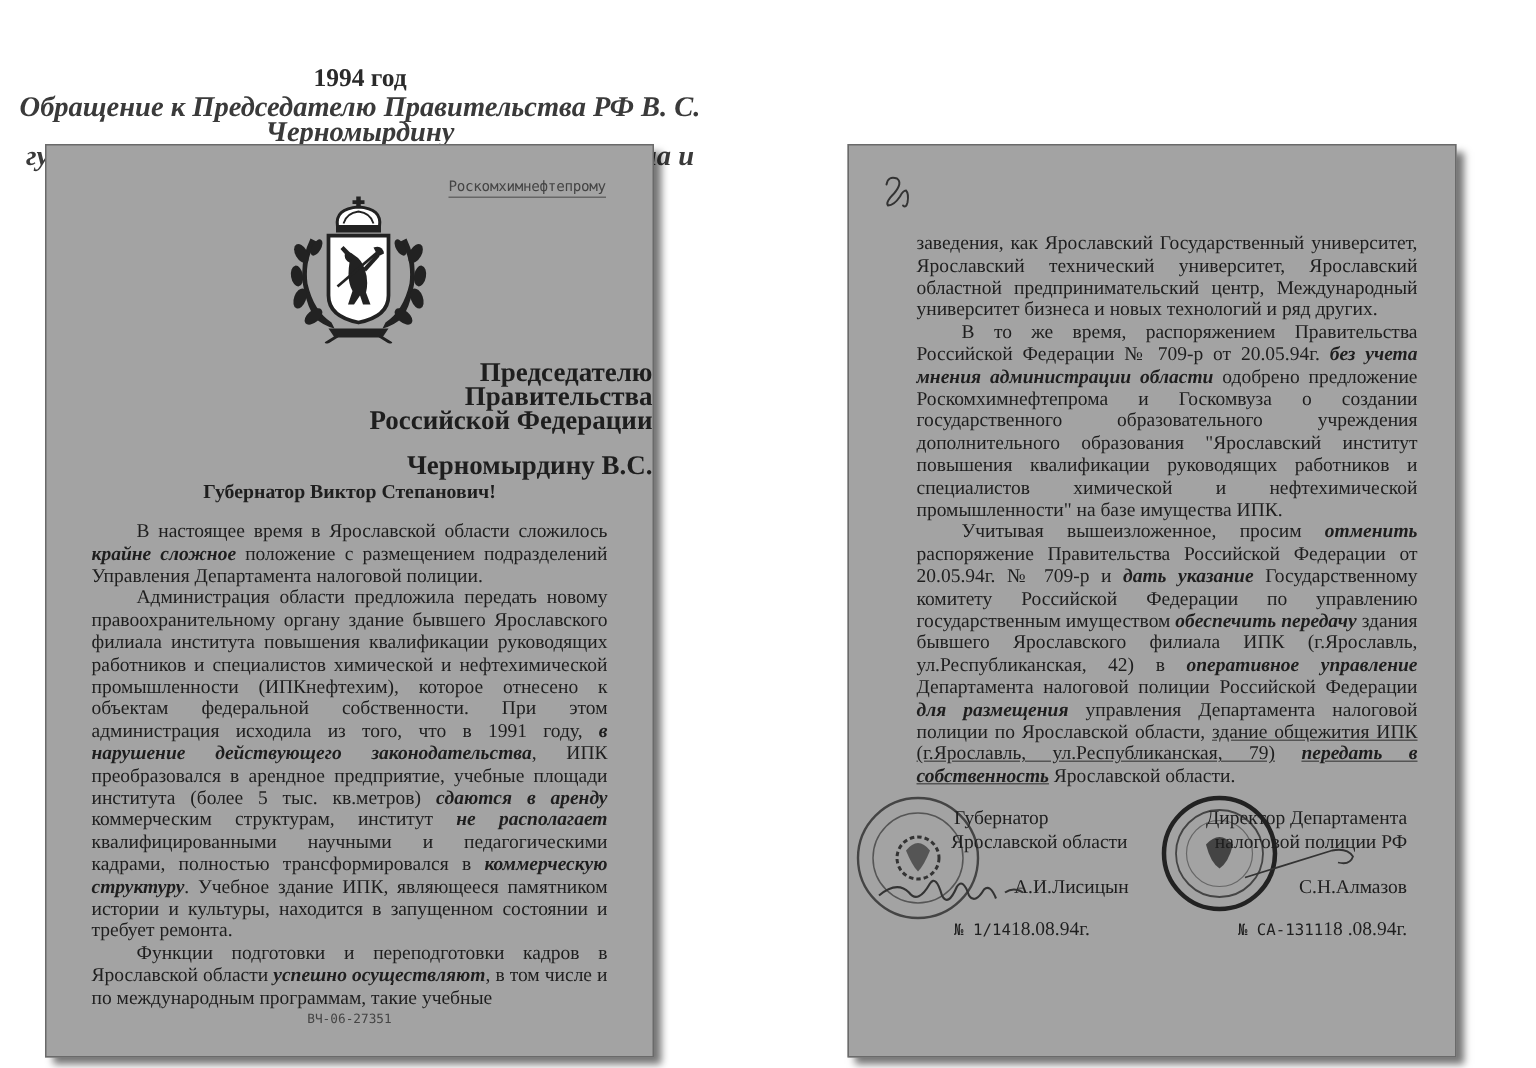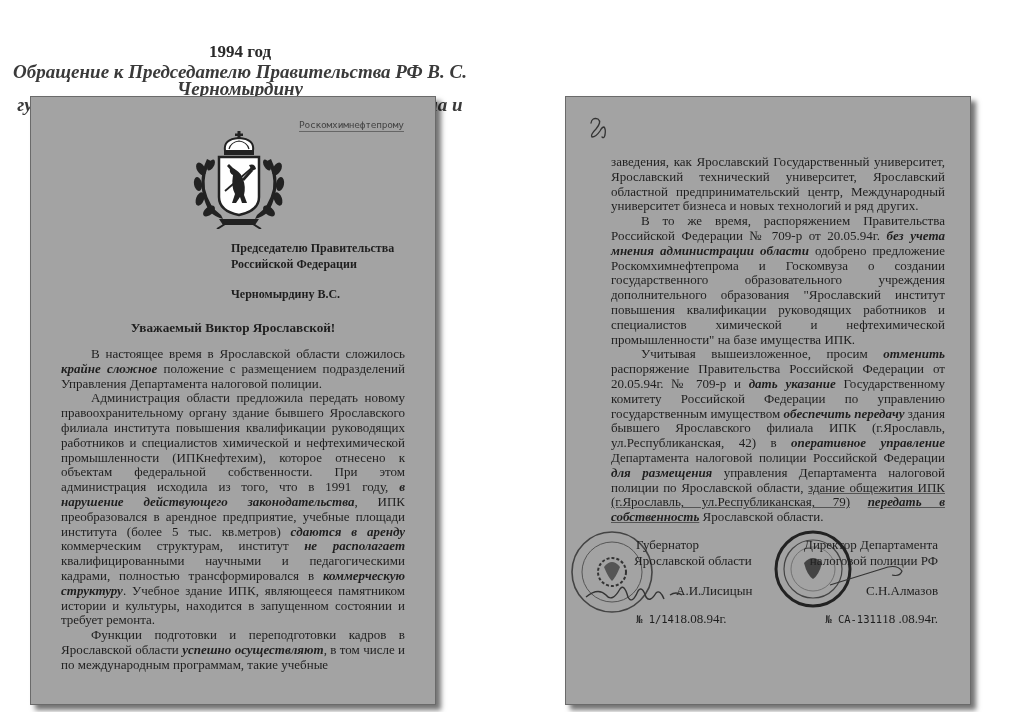--- a/index.html
+++ b/index.html
@@ -10,21 +10,21 @@
   .caption .desc { font-size:19px; font-style:italic; font-weight:bold; color:#3a3a3a; line-height:16.5px; margin-top:2px; }
 
   .page { position:absolute; background:#a3a3a3; border:1.5px solid #6a6a6a;
           box-shadow: 5px 5px 5px rgba(0,0,0,0.55); }
   #page-left  { left:30px;  top:96px; width:404px; height:607px; }
   #page-right { left:565px; top:96px; width:404px; height:607px; }
 
   .stamp-head { position:absolute; left:268px; top:22px; font-family:"DejaVu Sans Mono","Liberation Mono",monospace;
                 font-size:9.5px; color:#444; border-bottom:1px solid #666; padding-bottom:1px; letter-spacing:-0.2px; }
   .arms { position:absolute; left:158px; top:32px; width:100px; height:100px; }
-  .addressee { position:absolute; left:200px; top:143px; font-weight:bold; font-size:12px; line-height:16px; }
+  .addressee { position:absolute; left:200px; top:143px; font-weight:bold; font-size:18px; line-height:16px;text-align:right; }
   .addressee .name { margin-top:14px; }
   .salutation { position:absolute; left:0; width:404px; top:223px; text-align:center; font-weight:bold; font-size:13.2px; }
 
   .body-text { position:absolute; font-size:13px; line-height:14.8px; text-align:justify; }
   #left-body  { left:30px; top:250px; width:344px; }
   #right-body { left:45px; top:58px;  width:334px; }
   .body-text p { margin:0; text-indent:30px; }
   .body-text p.cont { text-indent:0; }
   .bi { font-weight:bold; font-style:italic; }
   .ul { text-decoration:underline; text-decoration-color:#555; }
@@ -102,28 +102,29 @@
       <path d="M60 36 Q66 34 67 40 L63 42 Z"></path>
     </g>
   </svg>
 
   <div class="addressee">
     <div>Председателю Правительства</div>
     <div>Российской Федерации</div>
     <div class="name">Черномырдину В.С.</div>
   </div>
 
-  <div class="salutation">Уважаемый Виктор Ярославской!</div>
+  <div class="salutation">Губернатор Виктор Степанович!</div>
 
   <div class="body-text" id="left-body">
     <p><span>В настоящее время в Ярославской области сложилось </span><span class="bi">крайне сложное</span><span> положение с размещением подразделений Управления Департамента налоговой полиции.</span></p>
     <p><span>Администрация области предложила передать новому правоохранительному органу здание бывшего Ярославского филиала института повышения квалификации руководящих работников и специалистов химической и нефтехимической промышленности (ИПКнефтехим), которое отнесено к объектам федеральной собственности. При этом администрация исходила из того, что в 1991 году, </span><span class="bi">в нарушение действующего законодательства</span><span>, ИПК преобразовался в арендное предприятие, учебные площади института (более 5 тыс. кв.метров) </span><span class="bi">сдаются в аренду</span><span> коммерческим структурам, институт </span><span class="bi">не располагает</span><span> квалифицированными научными и педагогическими кадрами, полностью трансформировался в </span><span class="bi">коммерческую структуру</span><span>. Учебное здание ИПК, являющееся памятником истории и культуры, находится в запущенном состоянии и требует ремонта.</span></p>
     <p><span>Функции подготовки и переподготовки кадров в Ярославской области </span><span class="bi">успешно осуществляют</span><span>, в том числе и по международным программам, такие учебные</span></p>
   </div>
 
+  <div class="ref-code">ВЧ-06-27351</div>
 </div>
 
 <div class="page" id="page-right">
   <svg class="hand-2" viewBox="0 0 24 26">
     <path d="M5 8 Q6 2 12 4 Q16 7 10 14 Q4 20 6 22 Q10 22 14 16 Q16 12 18 12 Q20 14 19 20 Q18 24 16 22" fill="none" stroke="#333" stroke-width="1.3" stroke-linecap="round"></path>
   </svg>
 
   <div class="body-text" id="right-body">
     <p class="cont">заведения, как Ярославский Государственный университет, Ярославский технический университет, Ярославский областной предпринимательский центр, Международный университет бизнеса и новых технологий и ряд других.</p>
     <p><span>В то же время, распоряжением Правительства Российской Федерации № 709-р от 20.05.94г. </span><span class="bi">без учета мнения администрации области</span><span> одобрено предложение Роскомхимнефтепрома и Госкомвуза о создании государственного образовательного учреждения дополнительного образования "Ярославский институт повышения квалификации руководящих работников и специалистов химической и нефтехимической промышленности" на базе имущества ИПК.</span></p>

